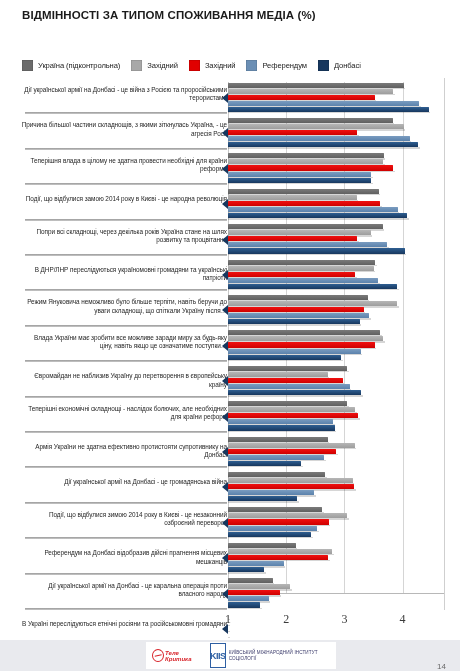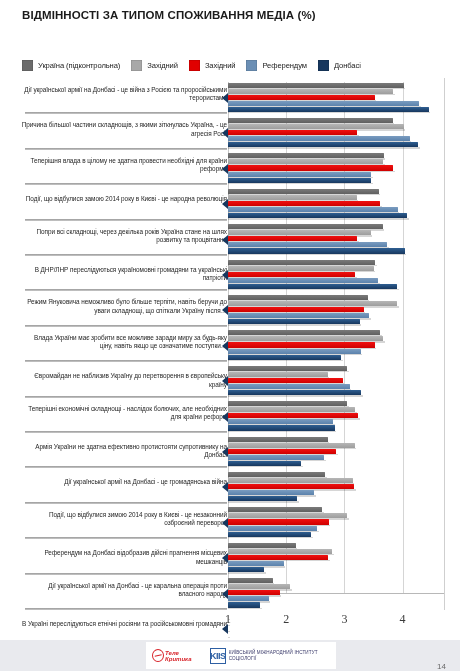--- a/index.html
+++ b/index.html
@@ -197,21 +197,21 @@
   }
   .logo-tk-text {
     font-size: 6px; line-height: 6px;
     color: #d8232a; font-weight: bold;
     font-style: italic;
   }
   .logo-kiis {
     display: flex; align-items: center; gap: 3px;
   }
   .logo-kiis-mark {
-    width: 16px; height: 16px;
+    width: 16px; height: 25px;
     background: #ffffff;
     border: 1.2px solid #2e5fa3;
     color: #2e5fa3;
     font-size: 9px; font-weight: bold;
     display: flex; align-items: center; justify-content: center;
     letter-spacing: -0.5px;
   }
   .logo-kiis-text {
     font-size: 4.6px; line-height: 5.6px;
     color: #3a3a6a;

